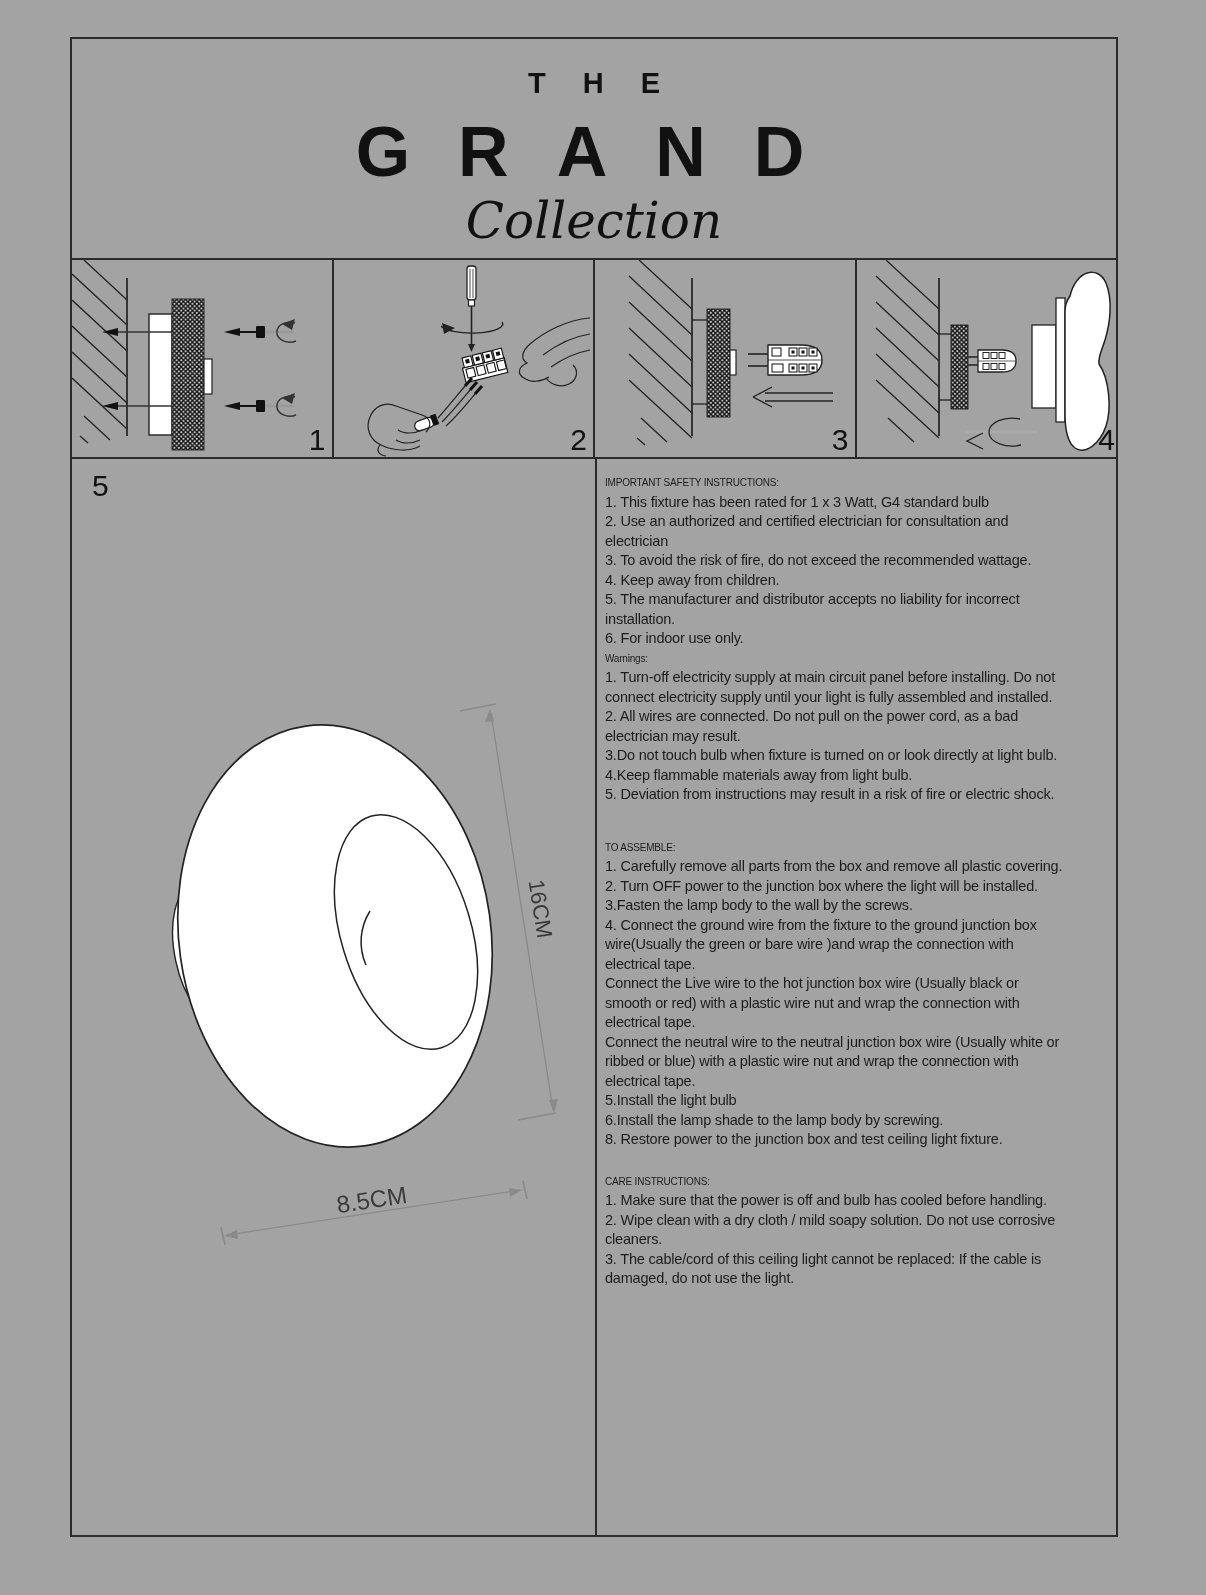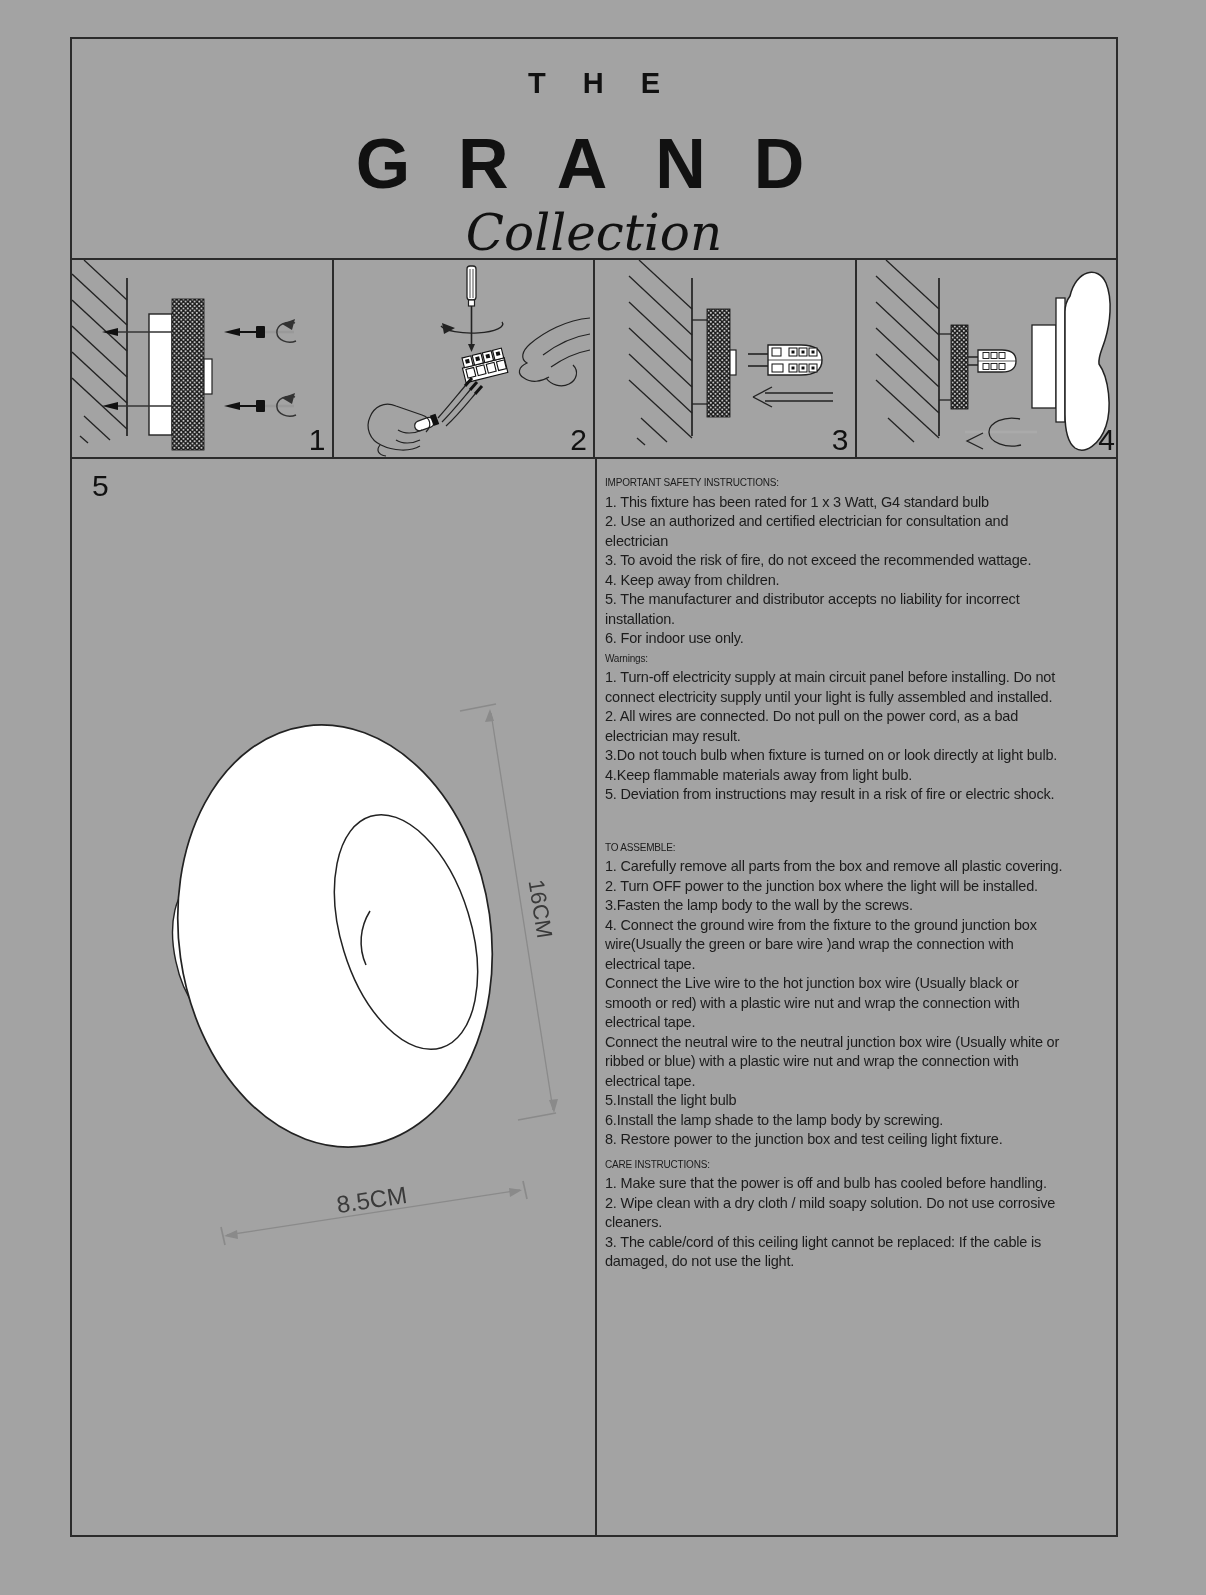--- a/index.html
+++ b/index.html
@@ -2,38 +2,38 @@
 <html><head>
 <meta charset="utf-8">
 <style>
   html,body{margin:0;padding:0;background:#ffffff;}
   .page{position:relative;width:1206px;height:1595px;background:#a3a3a3;overflow:hidden;
         font-family:"Liberation Sans",sans-serif;color:#1c1c1c;}
   .sheet{position:absolute;left:70px;top:37px;width:1044px;height:1496px;border:2px solid #2b2b2b;}
   
   .hdr{position:absolute;top:0;left:0;right:0;height:219px;border-bottom:2px solid #2b2b2b;text-align:center;}
   .brand-the{margin-top:28px;font-size:29px;font-weight:600;letter-spacing:37px;padding-left:37px;color:#111;}
-  .brand-grand{margin-top:24px;font-size:70px;font-weight:700;letter-spacing:48px;padding-left:20px;color:#111;}
+  .brand-grand{margin-top:12px;font-size:70px;font-weight:700;letter-spacing:48px;padding-left:20px;color:#111;}
   .brand-coll{margin-top:0;font-size:50px;font-style:italic;font-family:"DejaVu Serif",serif;color:#111;}
   
   .steps{position:absolute;top:221px;left:0;right:0;height:197px;display:flex;border-bottom:2px solid #2b2b2b;}
   .step{flex:1;position:relative;border-right:2px solid #2b2b2b;overflow:hidden;}
   .step:last-child{border-right:none;}
   .step-num{position:absolute;right:6px;bottom:0px;font-size:30px;color:#111;line-height:34px;}
   .step svg{position:absolute;left:0;top:0;}
   
   .mainrow{position:absolute;top:420px;left:0;right:0;bottom:0;display:flex;}
   .diagcell{width:523px;border-right:2px solid #2b2b2b;position:relative;overflow:hidden;}
   .textcell{flex:1;padding:14px 4px 0 8px;overflow:hidden;}
   .panel5-num{position:absolute;left:20px;top:10px;font-size:30px;color:#111;}
   .sec .h{font-size:10px;line-height:19.5px;letter-spacing:-0.2px;white-space:nowrap;}
   .sec .ln{font-size:14.5px;line-height:19.5px;letter-spacing:-0.2px;white-space:nowrap;}
   .sec-warnings{}
   .sec-assemble{margin-top:33px;}
-  .sec-care{margin-top:5px;}
+  .sec-care{margin-top:22px;}
   .dimtext{font-family:"Liberation Sans",sans-serif;fill:#3a3a3a;}
 </style>
 </head>
 <body>
 
 <div class="page">
   <div class="sheet">
 
     <div class="hdr">
       <div class="brand-the">THE</div>

